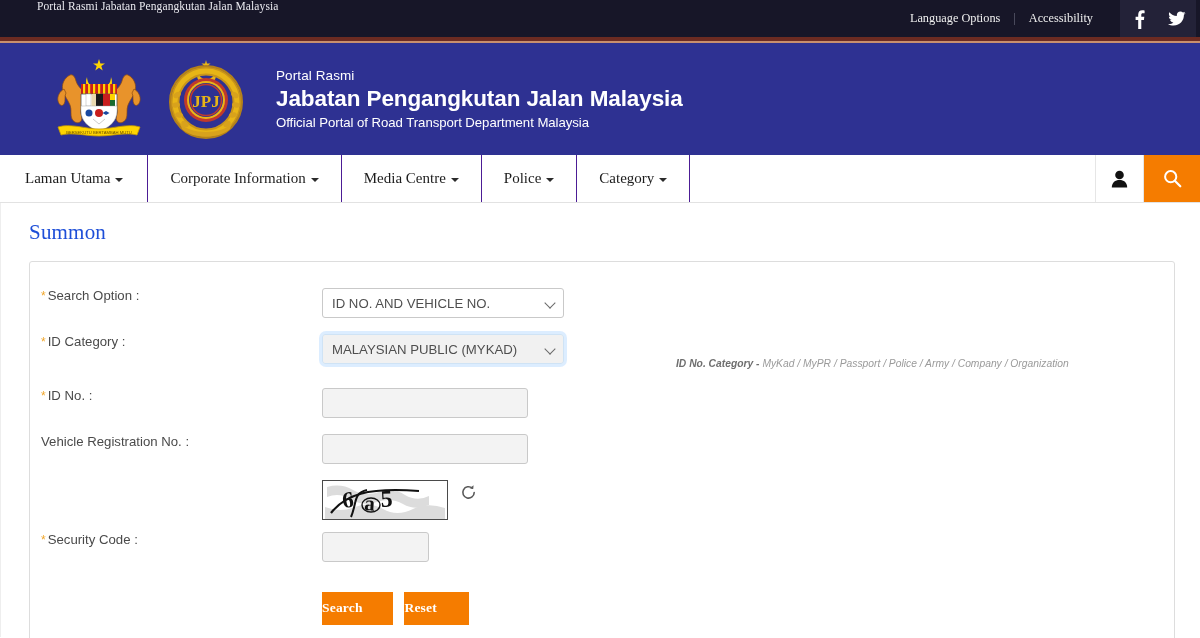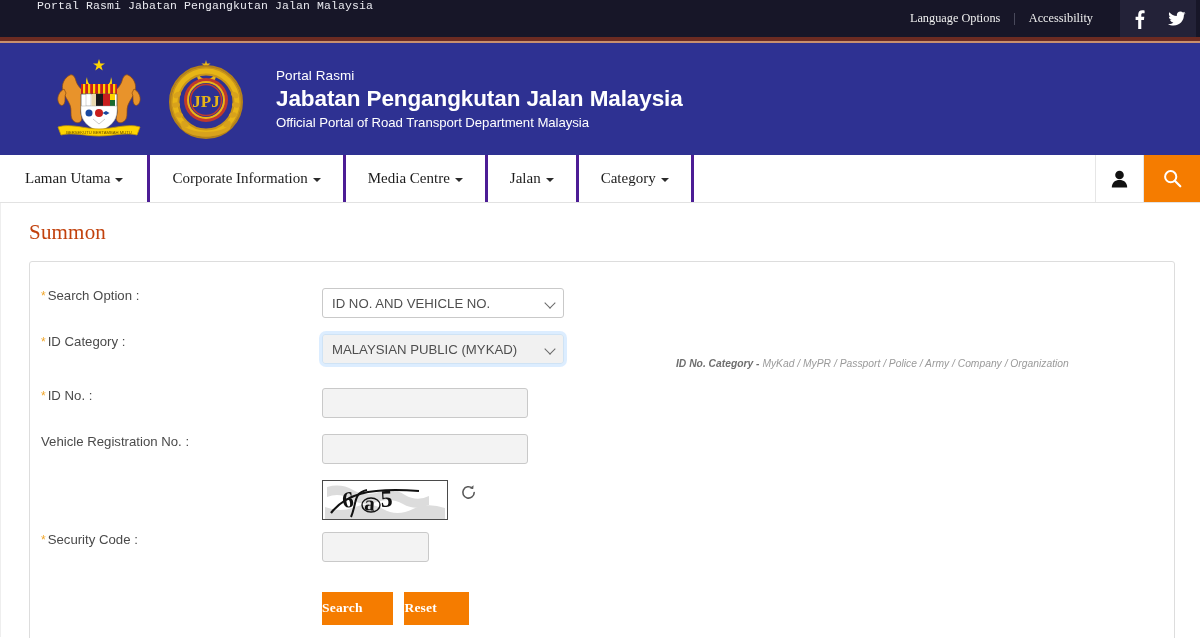--- a/index.html
+++ b/index.html
@@ -15,21 +15,21 @@
   .topbar {
     position: relative;
     height: 37px;
     background: #171628;
     display: flex;
     align-items: center;
   }
   .topbar-title {
     color: #e9e9ef;
     font-size: 11.5px;
-    font-family: Liberation Mono, monospace;
+    font-family: Liberation Serif, serif;
     margin-left: 37px;
     white-space: nowrap;
     position: relative;
     top: -13px;
     letter-spacing: .1px;
   }
   .topbar-right {
     position: absolute;
     right: 4px; top: 0;
     height: 37px;
@@ -101,21 +101,21 @@
     background: #ffffff;
     border-bottom: 1px solid #e2e2e2;
     display: flex;
     align-items: stretch;
     position: relative;
   }
   .nav-item {
     display: flex;
     align-items: center;
     padding: 0 22px;
-    border-right: 3px solid #4c1d95;
+    border-right: 1px solid #4c1d95;
     font-family: "Liberation Serif", serif;
     font-size: 15px;
     color: #1c1c1c;
     cursor: pointer;
     white-space: nowrap;
   }
   .nav-item:first-child { padding-left: 25px; padding-right: 24px; }
   .caret {
     display: inline-block;
     width: 0; height: 0;
@@ -143,21 +143,21 @@
   
   .content {
     padding: 0 0 0 0;
     background: #ffffff;
     height: calc(638px - 37px - 6px - 112px - 49px);
     position: relative;
   }
   .page-title {
     font-family: "Liberation Serif", serif;
     font-size: 21px;
-    color: #c2410c;
+    color: #1d4ed8;
     padding: 17px 0 0 29px;
     font-weight: normal;
     letter-spacing: .2px;
   }
   .panel {
     margin: 16px 25px 0 29px;
     border: 1px solid #dddddd;
     border-radius: 3px;
     background: #ffffff;
     height: 384px;
@@ -384,21 +384,21 @@
   </div>
   <div class="nav-item">
     <span>Corporate Information</span>
     <span class="caret"></span>
   </div>
   <div class="nav-item">
     <span>Media Centre</span>
     <span class="caret"></span>
   </div>
   <div class="nav-item">
-    <span>Jalan</span>
+    <span>Police</span>
     <span class="caret"></span>
   </div>
   <div class="nav-item">
     <span>Category</span>
     <span class="caret"></span>
   </div>
   <div class="nav-spacer"></div>
   <div class="nav-user">
     <svg width="17" height="18" viewBox="0 0 17 18">
         <circle cx="8.5" cy="5" r="4.3" fill="#111"></circle>

